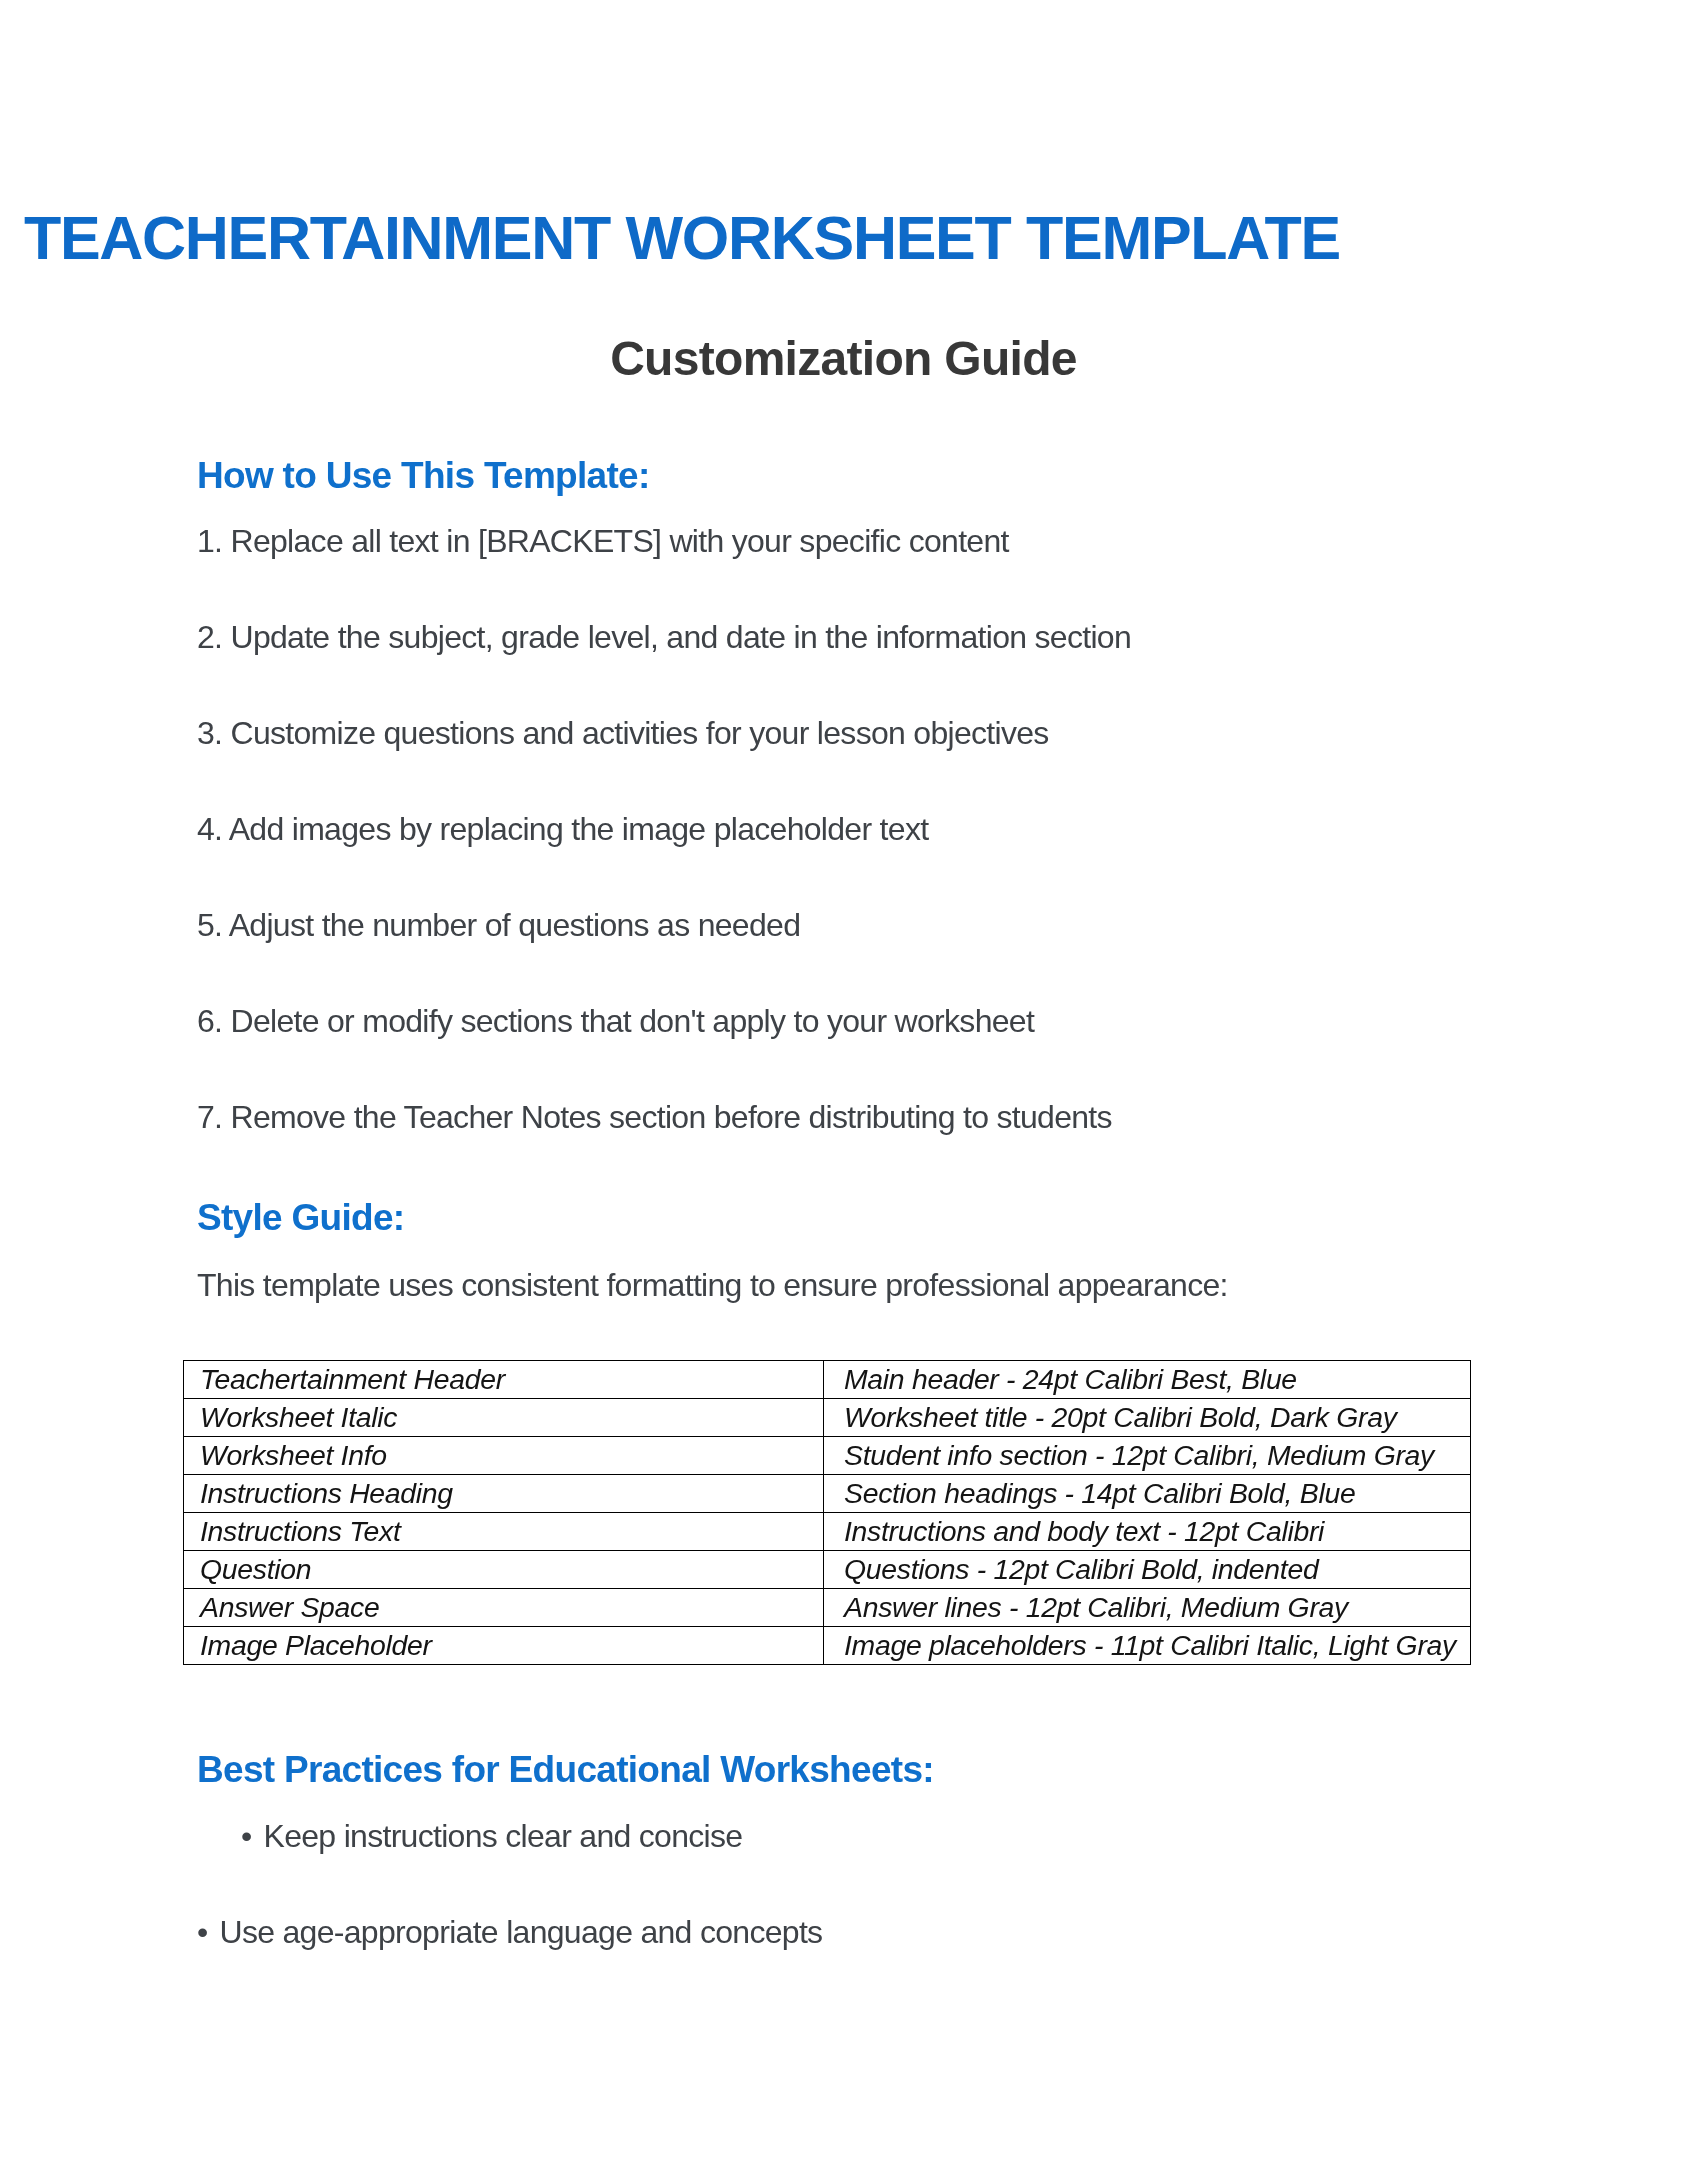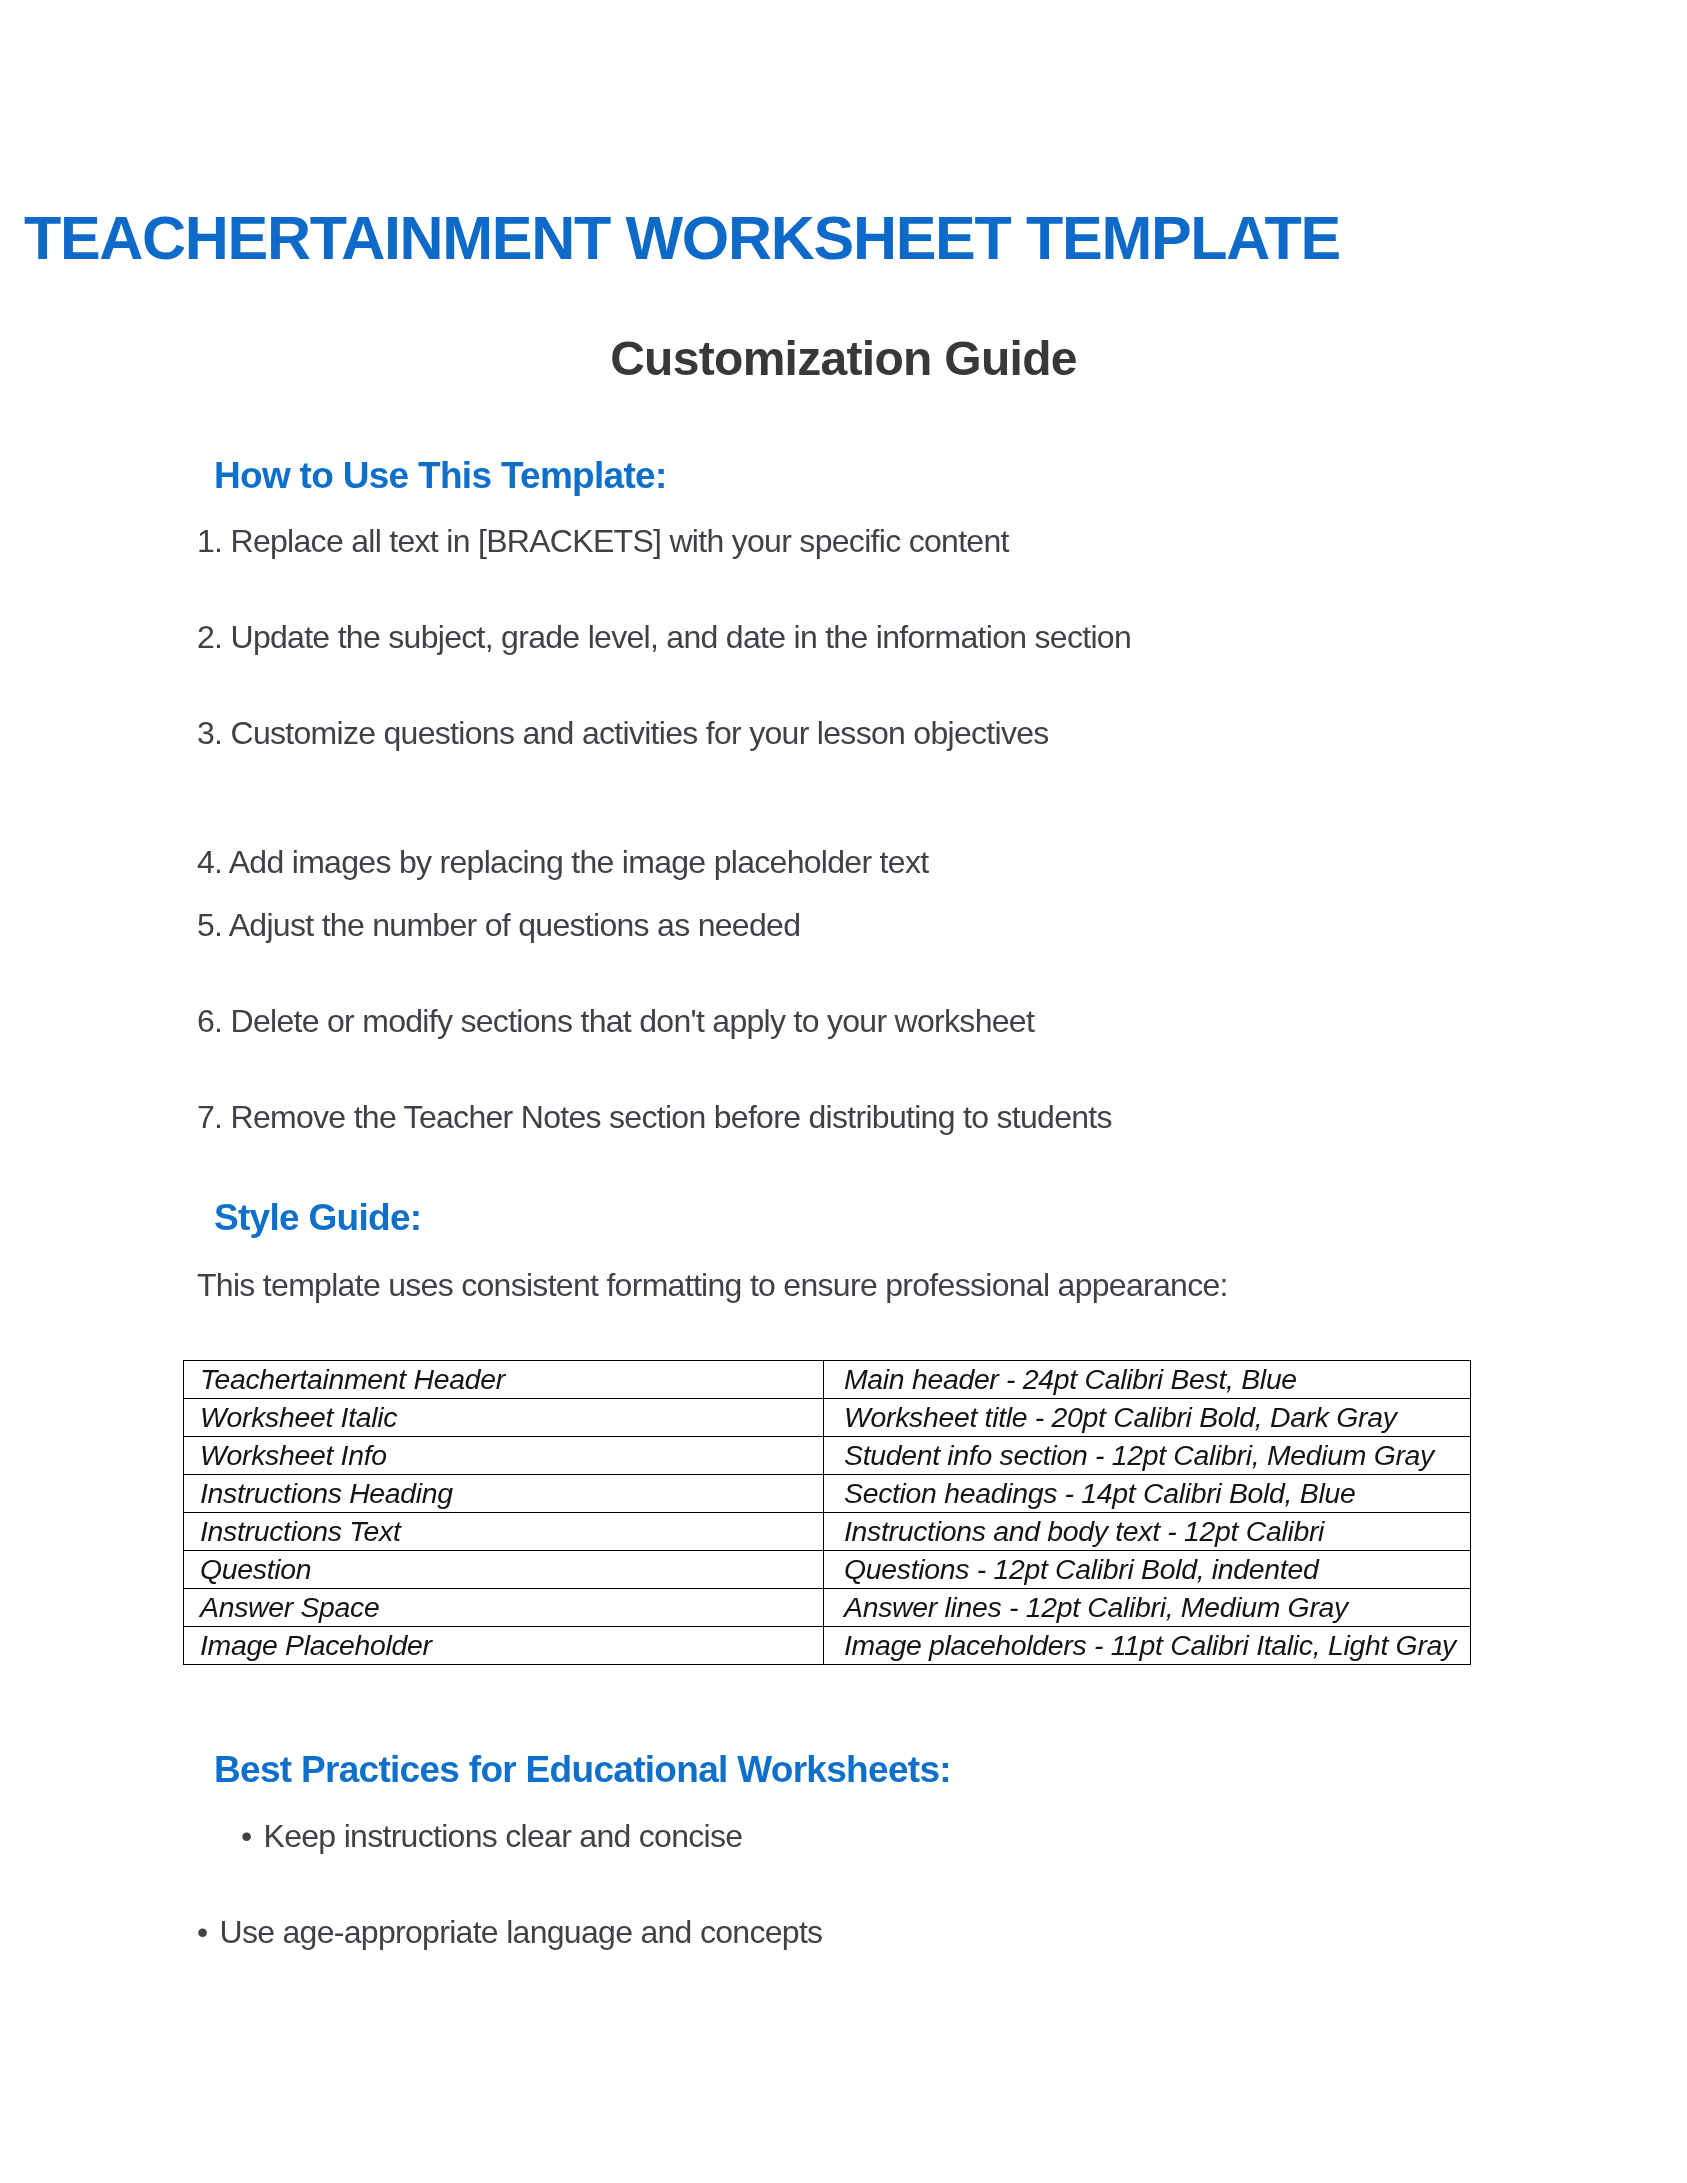--- a/index.html
+++ b/index.html
@@ -36,21 +36,21 @@
     text-align: center;
     font-size: 48px;
     font-weight: 700;
     letter-spacing: -0.7px;
     line-height: 1;
     color: #383838;
     white-space: nowrap;
   }
   .section-heading {
     position: absolute;
-    left: 214px;
+    left: 197px;
     font-size: 37px;
     font-weight: 700;
     letter-spacing: -0.7px;
     line-height: 1;
     color: #0F70CC;
     white-space: nowrap;
   }
   .heading-how-to    { top: 457px; }
   .heading-style     { top: 1199px; }
   .heading-practices { top: 1751px; }
@@ -60,21 +60,21 @@
     font-size: 32px;
     font-weight: 400;
     letter-spacing: -0.7px;
     line-height: 1;
     color: #3E4247;
     white-space: nowrap;
   }
   .step-1 { top: 525px; }
   .step-2 { top: 621px; }
   .step-3 { top: 717px; }
-  .step-4 { top: 846px; text-align: center; }
+  .step-4 { top: 813px; text-align: center; }
   .step-5 { top: 909px; }
   .step-6 { top: 1005px; }
   .step-7 { top: 1101px; }
   .style-intro { top: 1269px; }
   .bullet-1 { top: 1820px; margin-left: 44px; }
   .bullet-2 { top: 1916px; }
   .bullet-glyph {
     display: inline-block;
     margin-right: 12px;
   }

